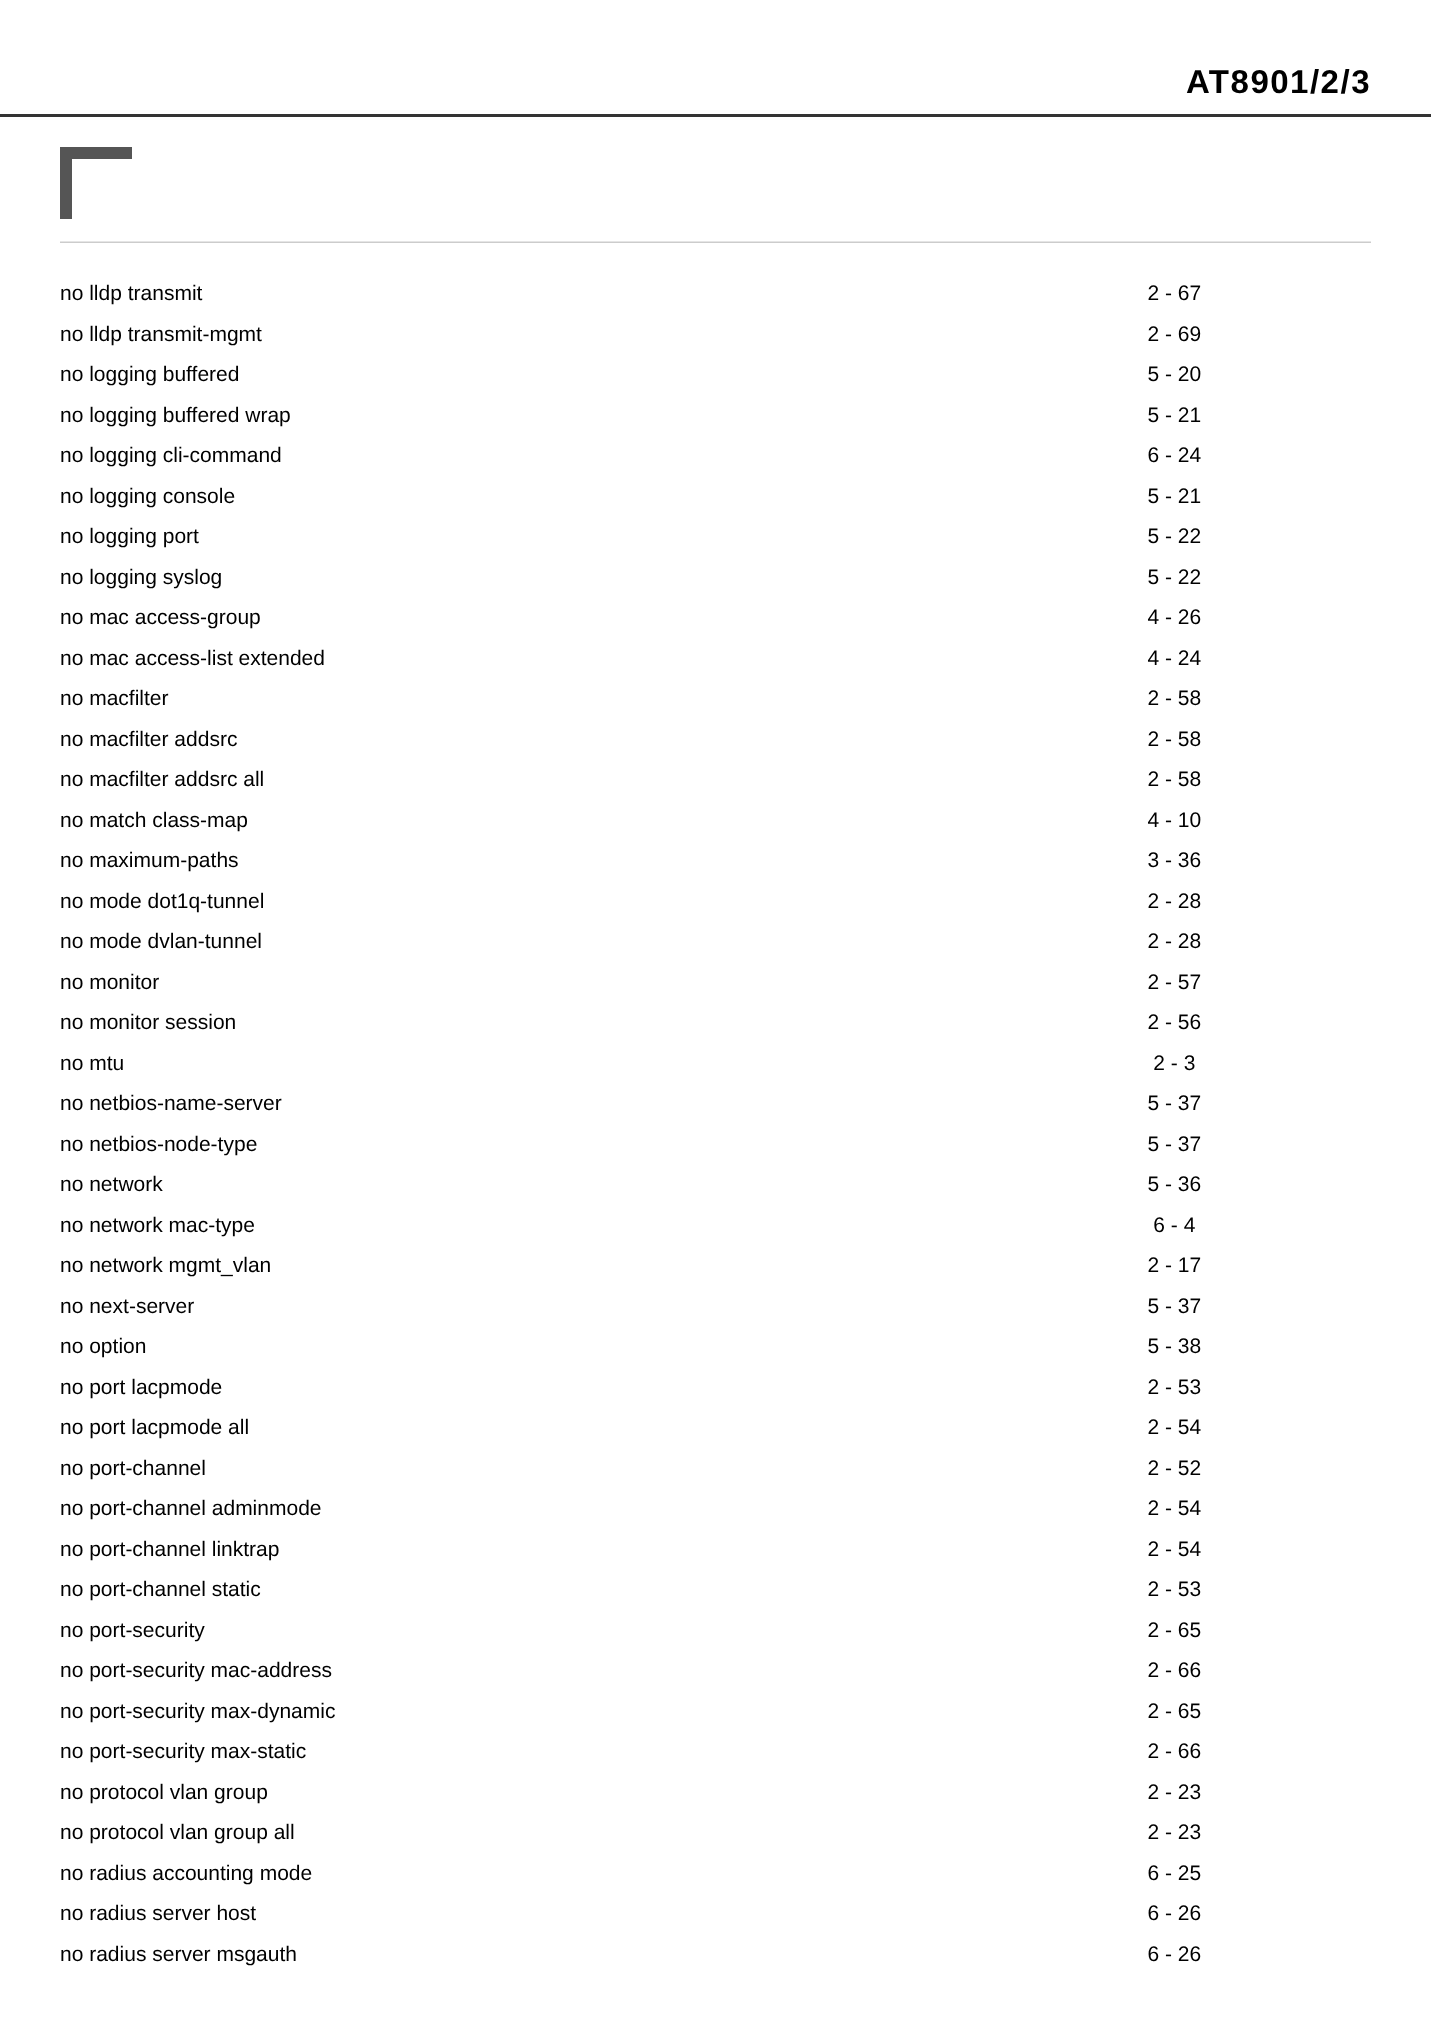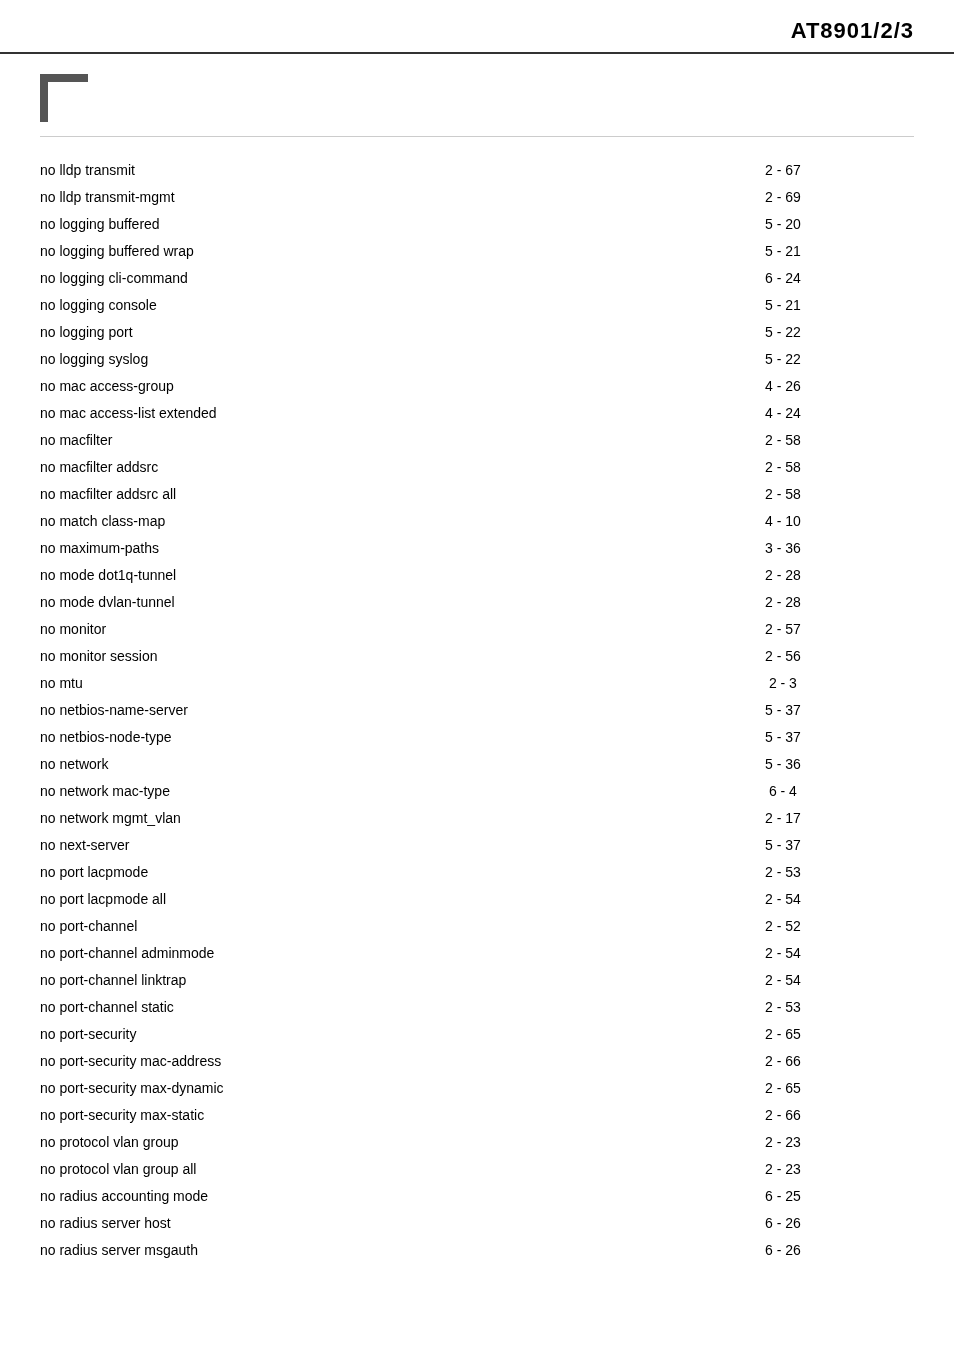--- a/index.html
+++ b/index.html
@@ -30,20 +30,21 @@
       justify-content: flex-end;
       padding: 18px 40px 0 40px;
       border-bottom: 2px solid #333;
       padding-bottom: 8px;
     }
 
     .header-title {
       font-size: 22px;
       font-weight: bold;
       letter-spacing: 1px;
+      margin-top: 24px;
     }
 
     
     .logo-area {
       padding: 20px 40px 10px 40px;
     }
 
     .logo-bracket {
       width: 48px;
       height: 48px;
@@ -201,20 +202,24 @@
           </tr>
           <tr>
             <td>no network mgmt_vlan</td>
             <td>2 - 17</td>
           </tr>
           <tr>
             <td>no next-server</td>
             <td>5 - 37</td>
           </tr>
           <tr>
+            <td>no option</td>
+            <td>5 - 38</td>
+          </tr>
+          <tr>
             <td>no port lacpmode</td>
             <td>2 - 53</td>
           </tr>
           <tr>
             <td>no port lacpmode all</td>
             <td>2 - 54</td>
           </tr>
           <tr>
             <td>no port-channel</td>
             <td>2 - 52</td>

